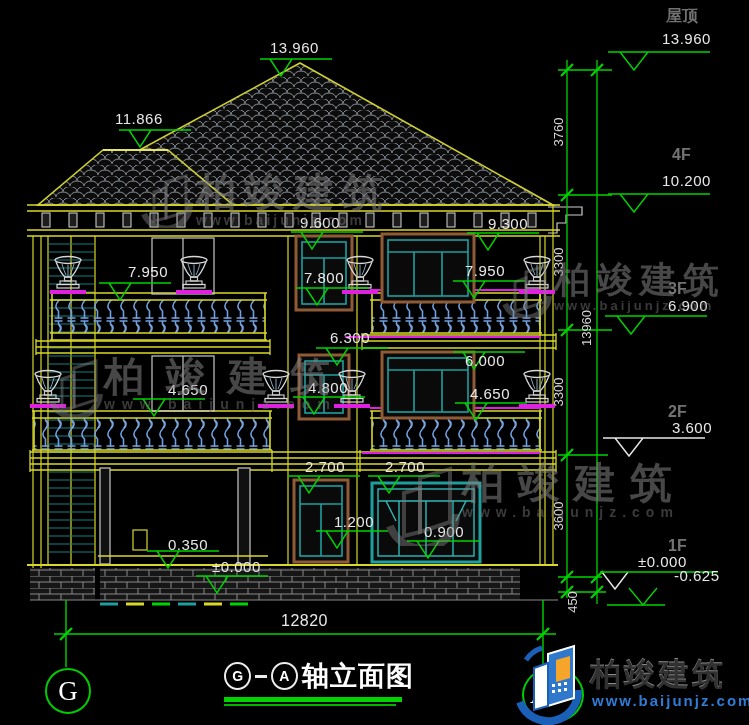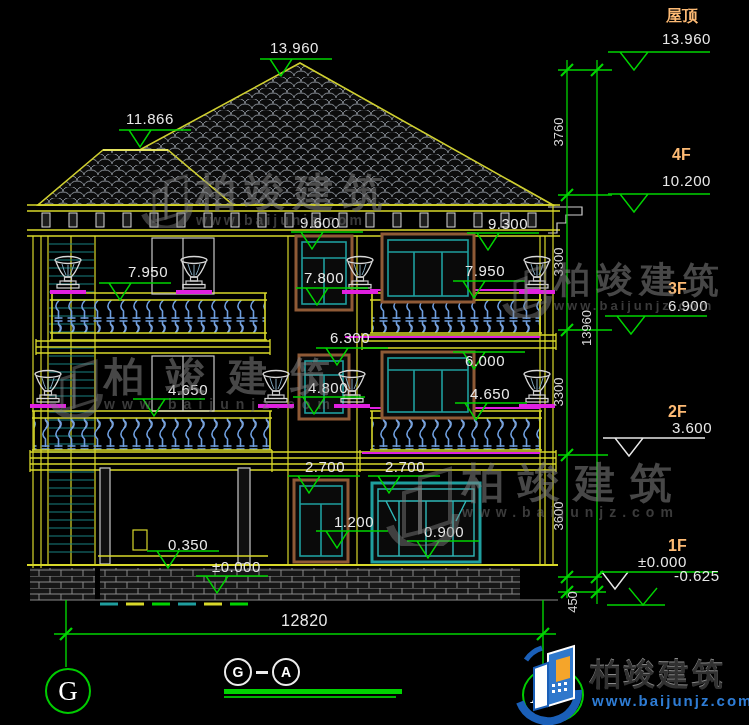--- a/index.html
+++ b/index.html
@@ -1,20 +1,20 @@
 <!DOCTYPE html>
 <html><head>
 <meta charset="utf-8">
 <style>
   html,body{margin:0;padding:0;background:#000;}
   #canvas{position:relative;width:749px;height:725px;background:#000;overflow:hidden;
           font-family:"Liberation Sans",sans-serif;}
   #linework{position:absolute;left:0;top:0;}
   .lbl{position:absolute;color:#e8e8e8;font-size:15px;white-space:nowrap;letter-spacing:.5px;}
-  .flr{position:absolute;color:#fdba74;font-size:16px;font-weight:bold;white-space:nowrap;}
+  .flr{position:absolute;color:#737373;font-size:16px;font-weight:bold;white-space:nowrap;}
   .vdim{position:absolute;color:#d8d8d8;font-size:13px;white-space:nowrap;
         transform:translate(-50%,-50%) rotate(-90deg);}
   .wm{position:absolute;display:flex;align-items:flex-start;pointer-events:none;}
   .wm .wtxt{color:rgba(130,130,130,.55);font-weight:bold;white-space:nowrap;line-height:1;}
   .wm .wurl{color:rgba(115,115,115,.5);font-weight:bold;letter-spacing:3px;font-size:14px;white-space:nowrap;}
   .titleblk{position:absolute;left:224px;top:658px;width:190px;}
   .trow{display:flex;align-items:center;gap:4px;}
   .circ{width:24px;height:24px;border:2px solid #ececec;border-radius:50%;color:#fff;
         font-size:14px;font-weight:bold;display:flex;align-items:center;justify-content:center;}
   .tdash{width:12px;height:3px;background:#ececec;}
@@ -317,21 +317,21 @@
     <line x1="66" y1="600" x2="66" y2="667"></line>
     <line x1="543" y1="600" x2="543" y2="667"></line>
     <line x1="54" y1="634" x2="556" y2="634"></line>
     <g stroke-width="2.4">
           <path d="M60,640 l12,-12 M537,640 l12,-12"></path>
         </g>
   </g>
 </svg>
 
 <span class="lbl" style="left:270px;top:39px">13.960</span>
-<span class="lbl" style="left:126px;top:110px">11.866</span>
+<span class="lbl" style="left:115px;top:110px">11.866</span>
 <span class="lbl" style="left:300px;top:214px">9.600</span>
 <span class="lbl" style="left:488px;top:215px">9.300</span>
 <span class="lbl" style="left:128px;top:263px">7.950</span>
 <span class="lbl" style="left:304px;top:269px">7.800</span>
 <span class="lbl" style="left:465px;top:262px">7.950</span>
 <span class="lbl" style="left:330px;top:329px">6.300</span>
 <span class="lbl" style="left:465px;top:352px">6.000</span>
 <span class="lbl" style="left:168px;top:381px">4.650</span>
 <span class="lbl" style="left:308px;top:379px">4.800</span>
 <span class="lbl" style="left:470px;top:385px">4.650</span>
@@ -372,20 +372,21 @@
 
 <div class="titleblk">
   <div class="trow">
     <div class="circ">
       <span>G</span>
     </div>
     <div class="tdash"></div>
     <div class="circ">
       <span>A</span>
     </div>
+    <div class="ttext">轴立面图</div>
   </div>
   <div class="tline1"></div>
   <div class="tline2"></div>
 </div>
 
 <div class="wm" style="left:138px;top:172px">
   <svg width="58" height="56">
     <path d="M6,42 A24,24 0 0 0 52,34" stroke="rgba(130,130,130,.45)" stroke-width="6" fill="none"></path>
     <polygon points="28,10 48,4 48,40 28,46" fill="none" stroke="rgba(130,130,130,.45)" stroke-width="3"></polygon>
     <polygon points="16,20 28,16 28,46 16,49" fill="none" stroke="rgba(130,130,130,.45)" stroke-width="3"></polygon>

